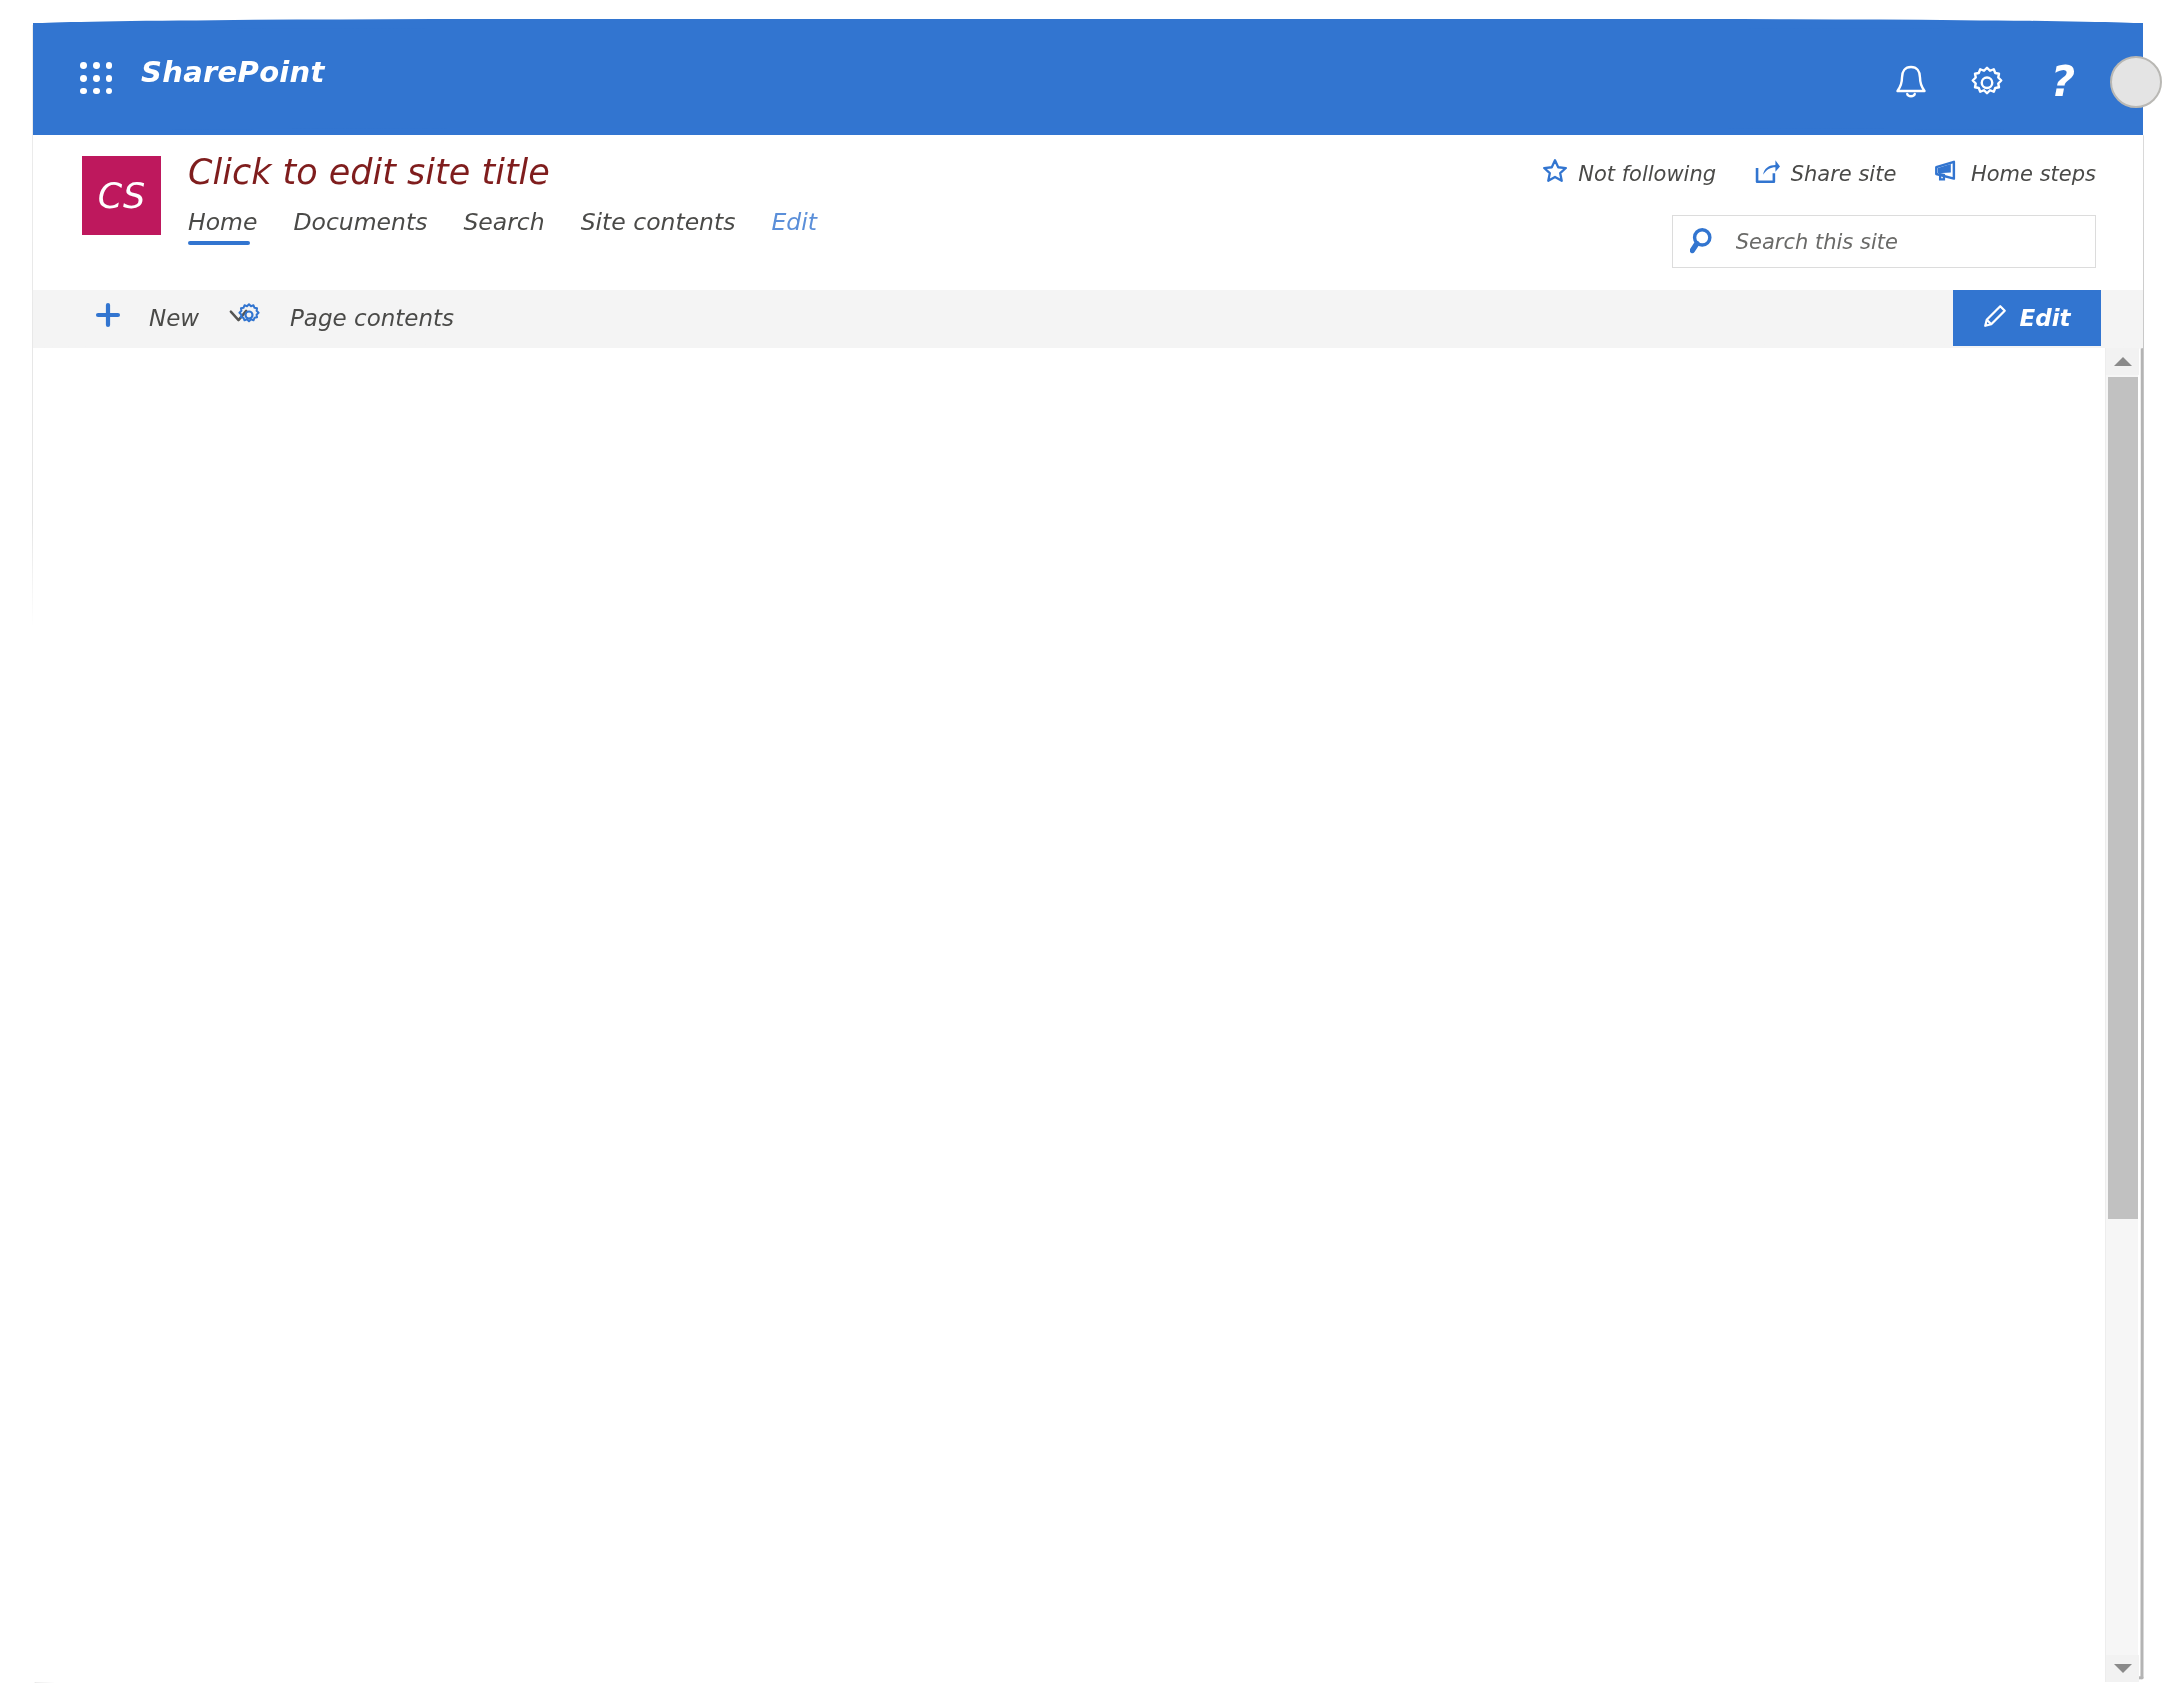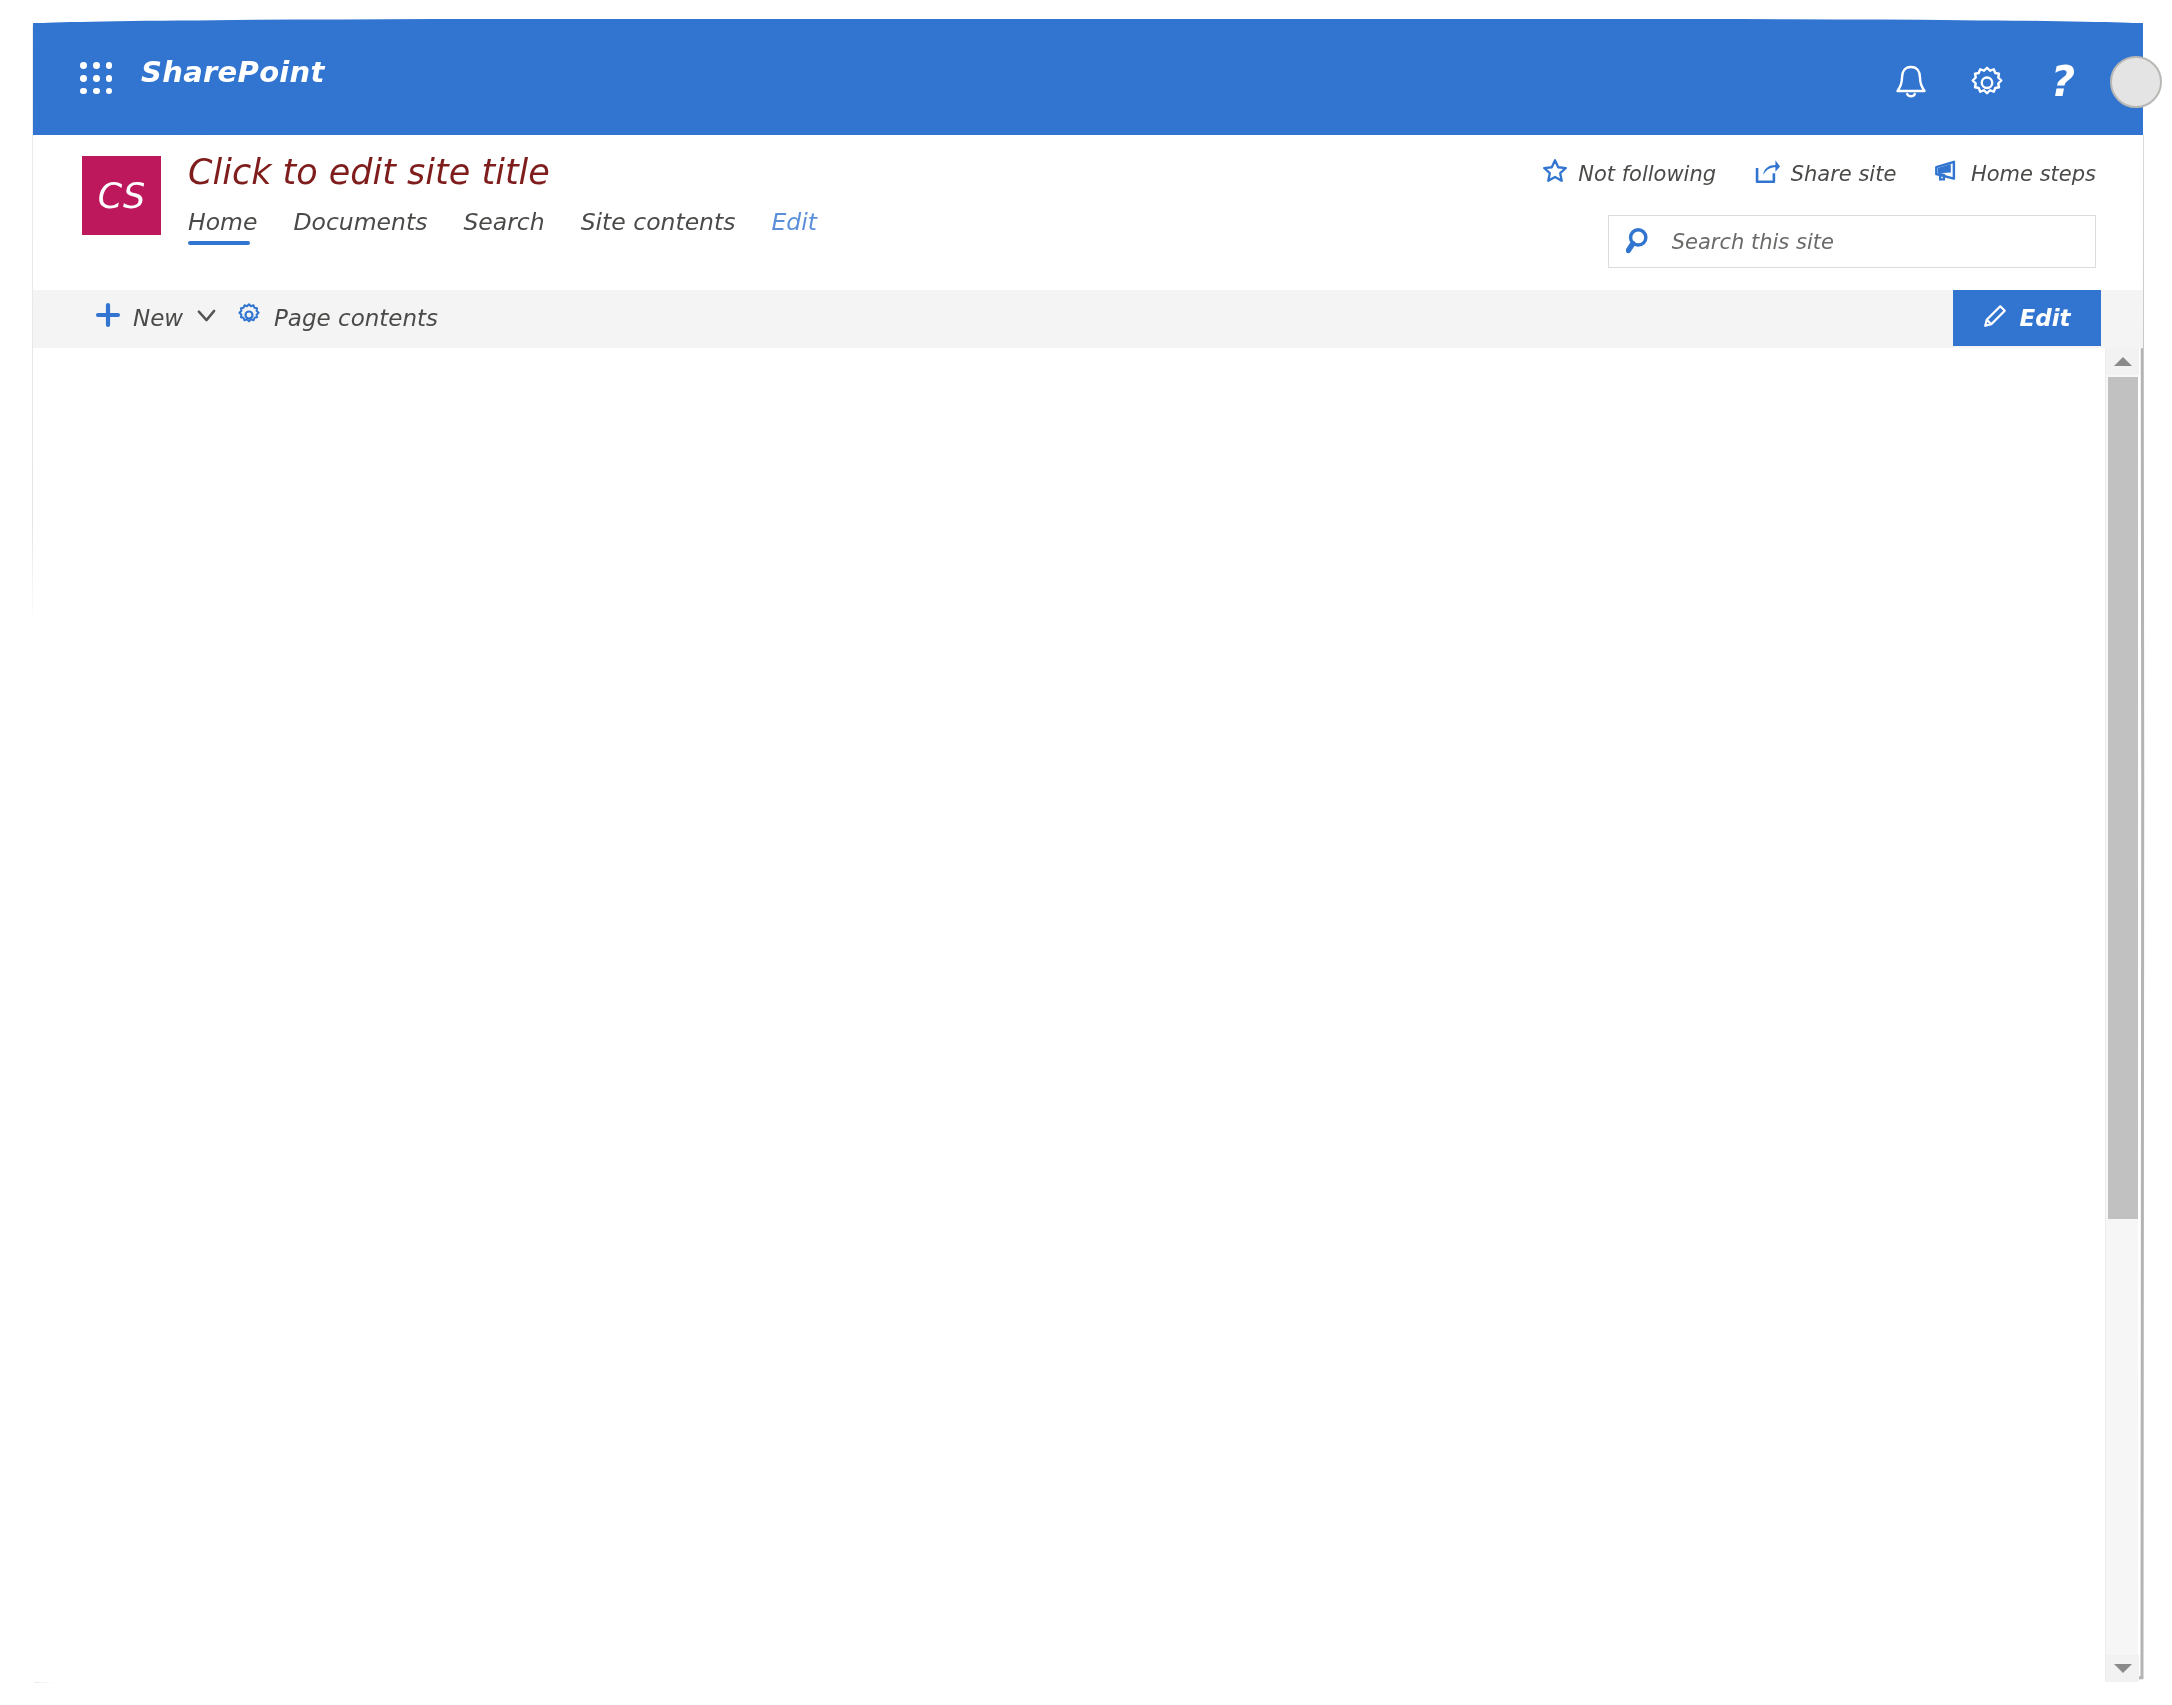--- a/index.html
+++ b/index.html
@@ -174,21 +174,21 @@
     color: #4a4a48;
     white-space: nowrap;
     cursor: pointer;
   }
   .hdr-action svg { flex: none; }
 
   
   #search-box {
     position: absolute;
     right: 47px; top: 80px;
-    width: 488px; height: 53px;
+    width: 424px; height: 53px;
     background: #ffffff;
     border: 1.5px solid #dcdcdc;
     display: flex;
     align-items: center;
     padding-left: 16.7px;
     cursor: text;
   }
   #search-input {
     border: none; outline: none;
     background: transparent;
@@ -210,21 +210,21 @@
   }
   #command-bar::after{
     content:"";
     position:absolute; left:0; right:0; bottom:-3.8px; height:8.3px;
     background:#f4f4f4;
     border-radius:50% / 100%;
   }
   .cmd-btn {
     position: absolute;
     display: flex; align-items: center;
-    gap: 12px;
+    gap: 28px;
     font-size: 23px;
     font-style: italic;
     color: #4a4a48;
     white-space: nowrap;
     cursor: pointer;
     z-index: 2;
   }
   #cmd-new { left: 62px; top: 12px; }
   #cmd-page-details { left: 203px; top: 12px; }
 

